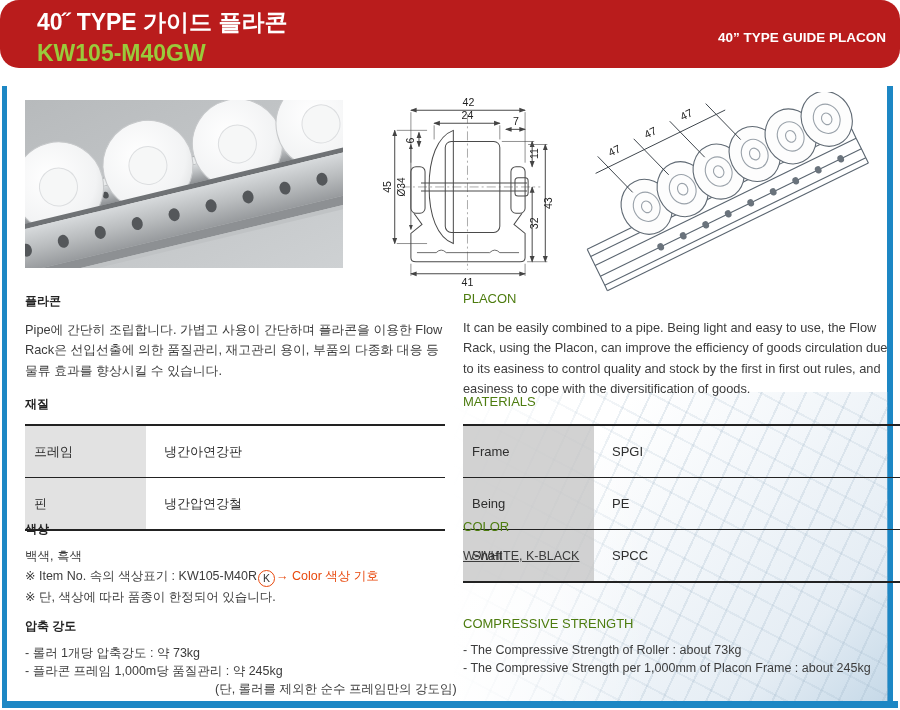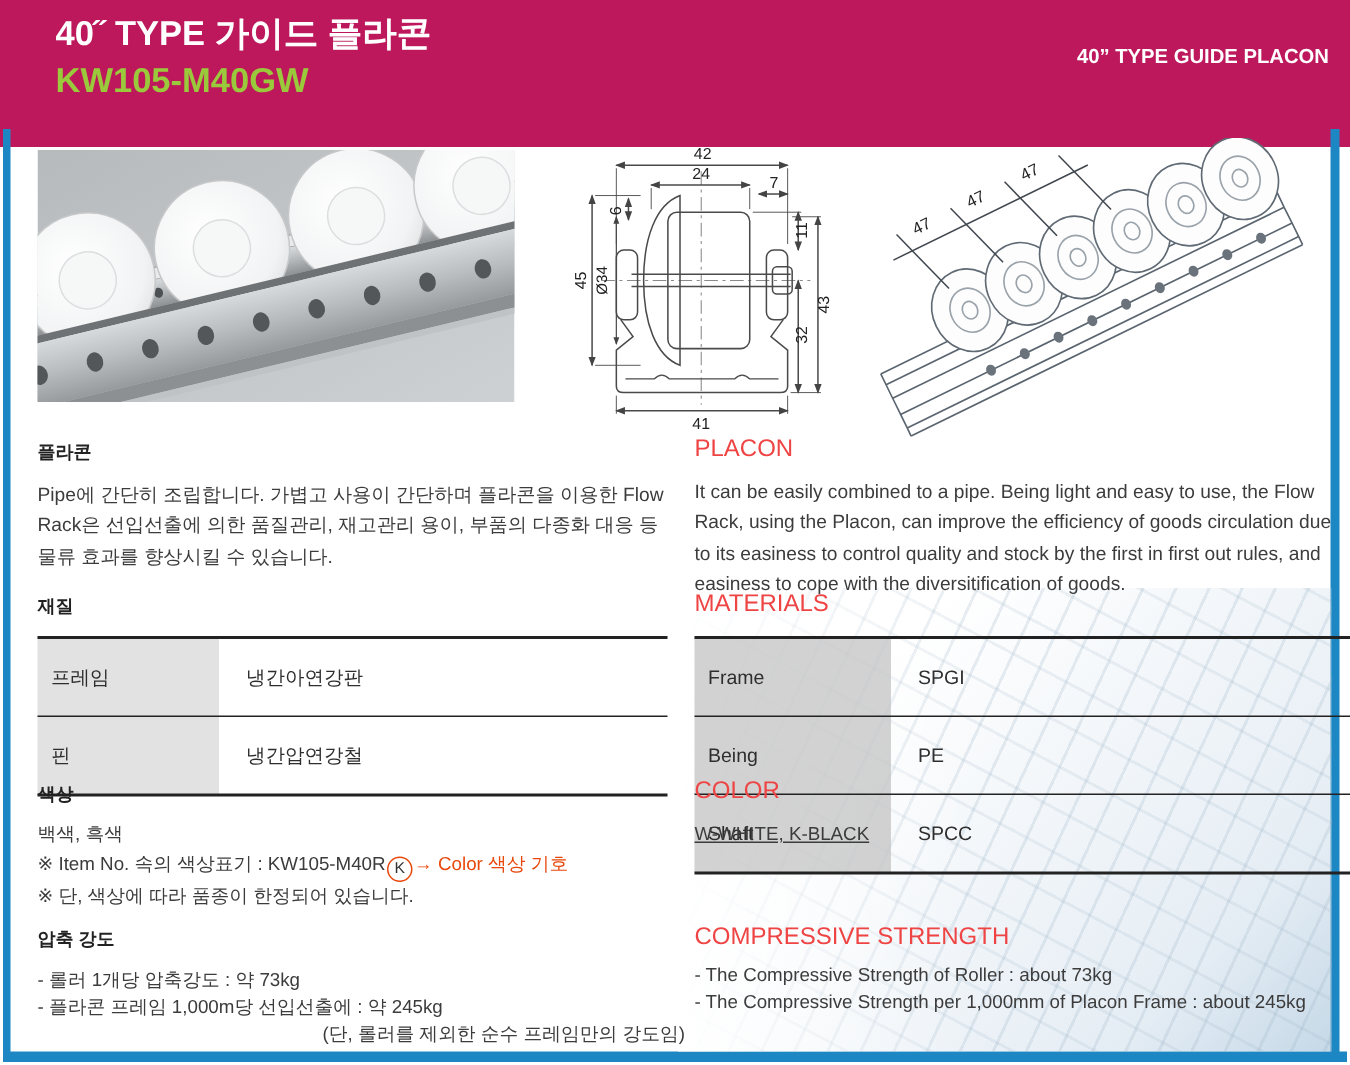--- a/index.html
+++ b/index.html
@@ -1,39 +1,39 @@
 <!DOCTYPE html>
 <html><head>
 <meta charset="utf-8">
 <style>
   html,body{margin:0;padding:0;}
   .page{position:relative;width:900px;height:710px;background:#ffffff;overflow:hidden;
         font-family:"Liberation Sans","DejaVu Sans",sans-serif;color:#333;}
   
-  .hdr{position:absolute;left:0;top:0;right:0;height:98px;background:#be185d;}
+  .hdr{position:absolute;left:0;top:0;right:0;height:68px;background:#b91c1c;border-radius:19px;}
   .hdr-title{position:absolute;left:37px;top:7px;font-size:23px;font-weight:bold;color:#ffffff;letter-spacing:0;}
   .hdr-model{position:absolute;left:37px;top:40px;font-size:23px;font-weight:bold;color:#9aca3b;}
   .hdr-sub{position:absolute;right:14px;top:30px;font-size:13.5px;font-weight:bold;color:#ffffff;}
   .bar-left{position:absolute;left:2px;top:86px;bottom:3px;width:5px;background:#1d87c4;}
   .bar-right{position:absolute;right:7px;top:86px;bottom:3px;width:6px;background:#1d87c4;}
   .bar-bottom{position:absolute;left:2px;right:2px;bottom:2px;height:7px;background:#1d87c4;}
   
   .watermark{position:absolute;left:452px;top:392px;width:436px;bottom:9px;pointer-events:none;
     background:
       linear-gradient(to right,#ffffff 0%,rgba(255,255,255,0) 45%),
       repeating-linear-gradient(115deg,rgba(150,175,195,.22) 0 2px,transparent 2px 20px),
       repeating-linear-gradient(28deg,rgba(150,175,195,.16) 0 2px,transparent 2px 26px),
       linear-gradient(135deg,rgba(230,238,245,0) 25%,rgba(190,210,228,.40) 80%,rgba(150,185,212,.55) 100%);}
   
   .photo{position:absolute;left:25px;top:100px;width:318px;height:168px;}
   .xsec{position:absolute;left:380px;top:96px;width:178px;height:192px;}
   .iso{position:absolute;left:562px;top:92px;width:332px;height:200px;}
   
   .h-ko{position:absolute;font-size:12px;font-weight:bold;color:#222;}
-  .h-en{position:absolute;font-size:16px;font-weight:400;color:#ef4444;}
+  .h-en{position:absolute;font-size:13px;font-weight:400;color:#4d7c0f;}
   .para{position:absolute;font-size:12.8px;line-height:1.6;color:#3c3c3c;}
   .line{position:absolute;font-size:12.5px;color:#3c3c3c;}
   .orange{color:#e8480c;}
   .kbadge{display:inline-block;width:15px;height:15px;line-height:15px;border:1.5px solid #e8480c;
           border-radius:50%;font-size:10.5px;text-align:center;color:#333;vertical-align:-2px;margin:0 1px;}
   
   .spec{position:absolute;border-collapse:collapse;border-top:2px solid #222;border-bottom:2px solid #222;}
   .spec td{border-bottom:1.6px solid #222;font-size:13px;height:27px;padding:12px;color:#2e2e2e;}
   .spec td.k{width:100px;background:#e2e2e2;padding-left:9px;}
   .spec.en td.k{width:110px;background:rgba(195,195,195,.75);}
@@ -266,21 +266,21 @@
 
   <div class="h-ko" style="left:25px;top:521px;">색상</div>
   <div class="line" style="left:25px;top:548px;">백색, 흑색</div>
   <div class="line" style="left:25px;top:568px;">
     <span>※ Item No. 속의 색상표기 : KW105-M40R</span><span class="kbadge">K</span><span class="orange">→ Color 색상 기호</span>
   </div>
   <div class="line" style="left:25px;top:589px;">※ 단, 색상에 따라 품종이 한정되어 있습니다.</div>
 
   <div class="h-ko" style="left:25px;top:618px;">압축 강도</div>
   <div class="line" style="left:25px;top:645px;">- 롤러 1개당 압축강도 : 약 73kg</div>
-  <div class="line" style="left:25px;top:663px;">- 플라콘 프레임 1,000m당 선입선출에 : 약 245kg</div>
+  <div class="line" style="left:25px;top:663px;">- 플라콘 프레임 1,000m당 품질관리 : 약 245kg</div>
   <div class="line" style="left:215px;top:681px;">(단, 롤러를 제외한 순수 프레임만의 강도임)</div>
 
   <div class="h-en" style="left:463px;top:291px;">PLACON</div>
   <div class="para" style="left:463px;top:318px;width:432px;">It can be easily combined to a pipe. Being light and easy to use, the Flow Rack, using the Placon, can improve the efficiency of goods circulation due to its easiness to control quality and stock by the first in first out rules, and easiness to cope with the diversitification of goods.</div>
 
   <div class="h-en" style="left:463px;top:394px;">MATERIALS</div>
   <table class="spec en" style="left:463px;top:424px;width:519px;">
     <tbody>
         <tr>
       <td class="k">Frame</td>

